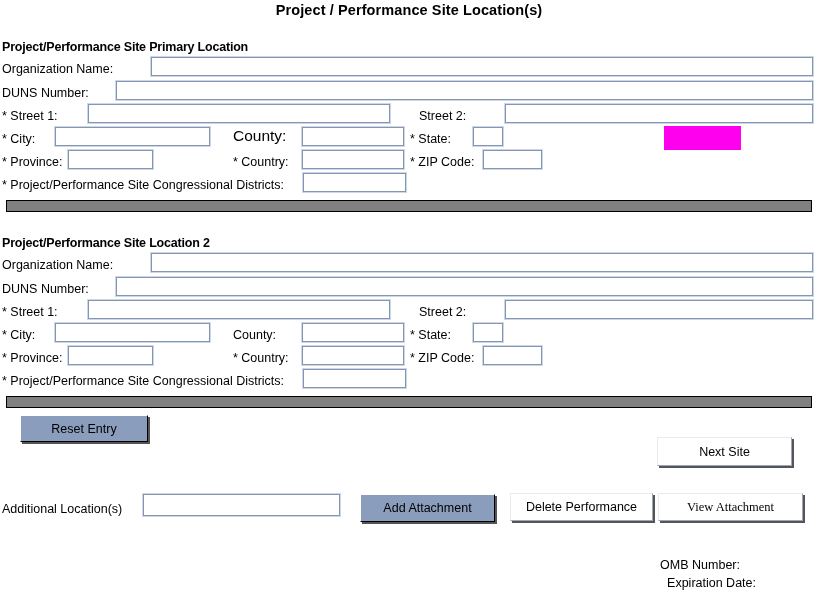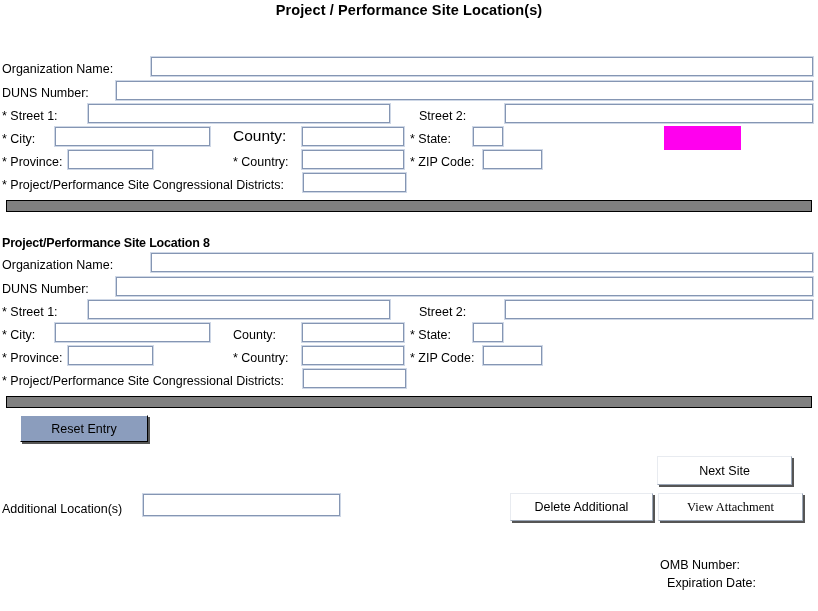--- a/index.html
+++ b/index.html
@@ -110,20 +110,21 @@
     border-left-color: #e8ebf0;
   }
 </style>
 </head>
 <body>
 
 <div class="page">
 
   <div class="title">Project / Performance Site Location(s)</div>
 
+  <div class="section-head" style="left:2px; top:40px;">Project/Performance Site Primary Location</div>
 
   <div class="lbl" style="left:2px; top:62px;">Organization Name:</div>
   <input class="fld" style="left: 151px; top: 57px; width: 662px; height: 19px;" value="">
 
   <div class="lbl" style="left:2px; top:86px;">DUNS Number:</div>
   <input class="fld" style="left: 116px; top: 81px; width: 697px; height: 19px;" value="">
 
   <div class="lbl" style="left:2px; top:109px;">* Street 1:</div>
   <input class="fld" style="left: 88px; top: 104px; width: 302px; height: 19px;" value="">
 
@@ -148,21 +149,21 @@
   <input class="fld" style="left: 302px; top: 150px; width: 102px; height: 19px;" value="">
 
   <div class="lbl" style="left:410px; top:155px;">* ZIP Code:</div>
   <input class="fld" style="left: 483px; top: 150px; width: 59px; height: 19px;" value="">
 
   <div class="lbl" style="left:2px; top:178px;">* Project/Performance Site Congressional Districts:</div>
   <input class="fld" style="left: 303px; top: 173px; width: 103px; height: 19px;" value="">
 
   <div class="bar" style="left:6px; top:200px; width:806px; height:12px;"></div>
 
-  <div class="section-head" style="left:2px; top:236px;">Project/Performance Site Location 8</div>
+  <div class="section-head" style="left:2px; top:236px;">Project/Performance Site Location 2</div>
 
   <div class="lbl" style="left:2px; top:258px;">Organization Name:</div>
   <input class="fld" style="left: 151px; top: 253px; width: 662px; height: 19px;" value="">
 
   <div class="lbl" style="left:2px; top:282px;">DUNS Number:</div>
   <input class="fld" style="left: 116px; top: 277px; width: 697px; height: 19px;" value="">
 
   <div class="lbl" style="left:2px; top:305px;">* Street 1:</div>
   <input class="fld" style="left: 88px; top: 300px; width: 302px; height: 19px;" value="">
 
@@ -187,26 +188,27 @@
   <div class="lbl" style="left:410px; top:351px;">* ZIP Code:</div>
   <input class="fld" style="left: 483px; top: 346px; width: 59px; height: 19px;" value="">
 
   <div class="lbl" style="left:2px; top:374px;">* Project/Performance Site Congressional Districts:</div>
   <input class="fld" style="left: 303px; top: 369px; width: 103px; height: 19px;" value="">
 
   <div class="bar" style="left:6px; top:396px; width:806px; height:12px;"></div>
 
   <div class="btn blue" style="left:20px; top:415px; width:128px; height:27px;">Reset Entry</div>
 
-  <div class="btn outline-gray" style="left:657px; top:437px; width:135px; height:29px;margin-top:19px;">Next Site</div>
+  <div class="btn outline-gray" style="left:657px; top:437px; width:135px; height:29px;">Next Site</div>
 
   <div class="lbl" style="left:2px; top:502px;">Additional Location(s)</div>
   <input class="fld" style="left: 143px; top: 494px; width: 197px; height: 22px;" value="">
 
-
-  <div class="btn outline-gray" style="left:510px; top:493px; width:143px; height:28px;">Delete Additional</div>
+  <div class="btn blue" style="left:360px; top:494px; width:135px; height:28px;">Add Attachment</div>
+
+  <div class="btn outline-gray" style="left:510px; top:493px; width:143px; height:28px;">Delete Performance</div>
 
   <div class="btn outline-gray" style="left:658px; top:493px; width:145px; height:28px;font-family:Liberation Serif, serif;">View  Attachment</div>
 
   <div class="foot" style="left:540px; top:558px; width:200px;">OMB Number:</div>
   <div class="foot" style="left:556px; top:576px; width:200px;">Expiration Date:</div>
 
 </div>
 
 </body></html>

